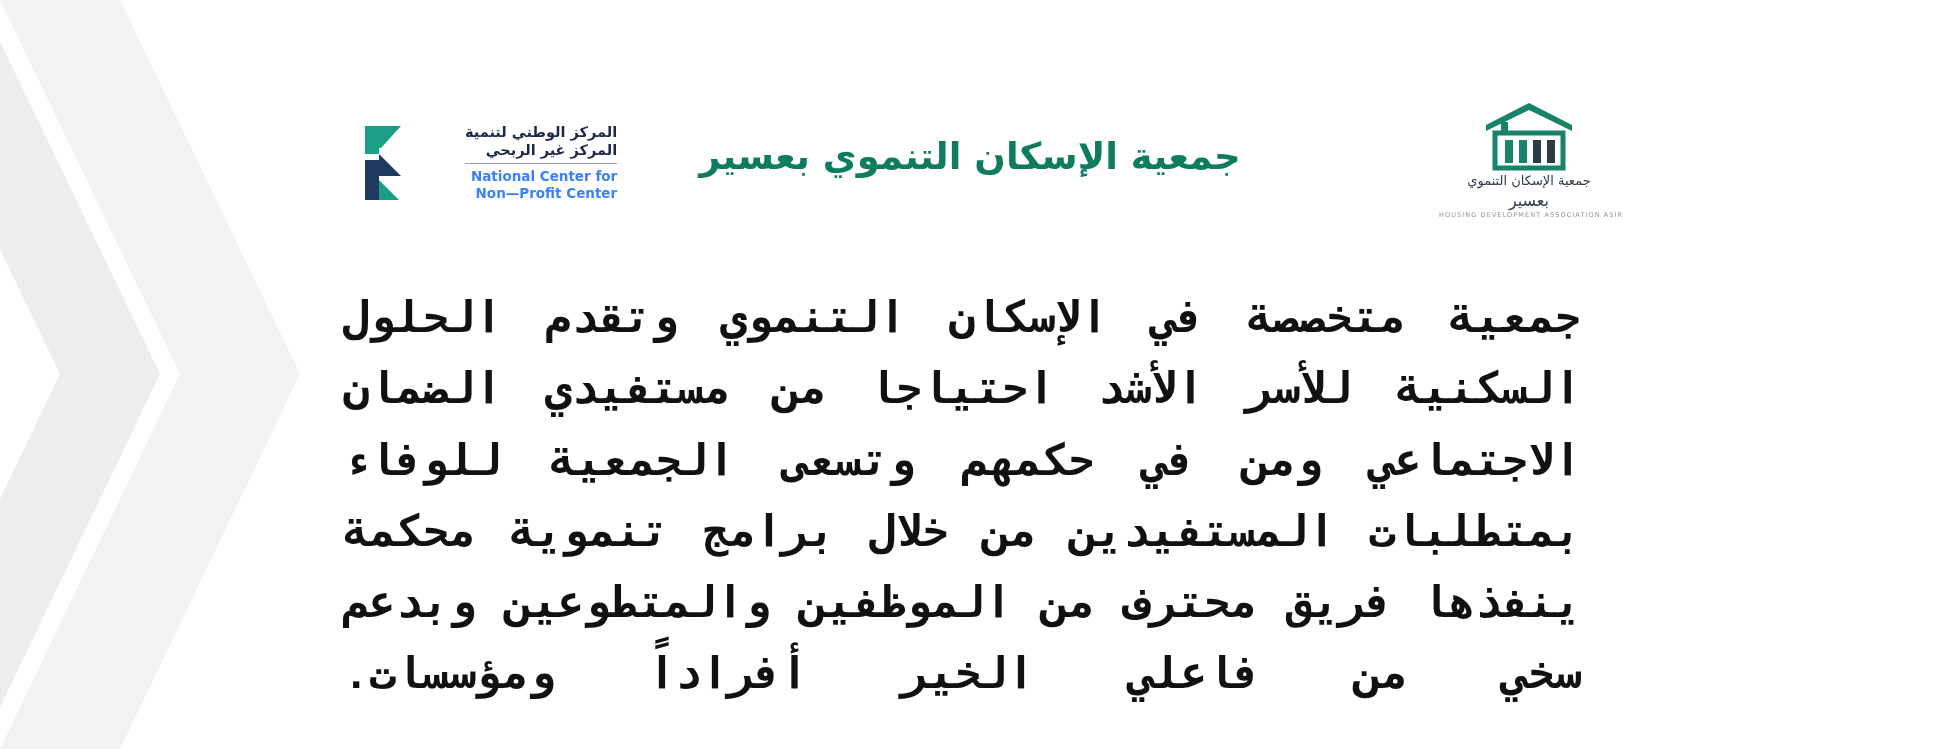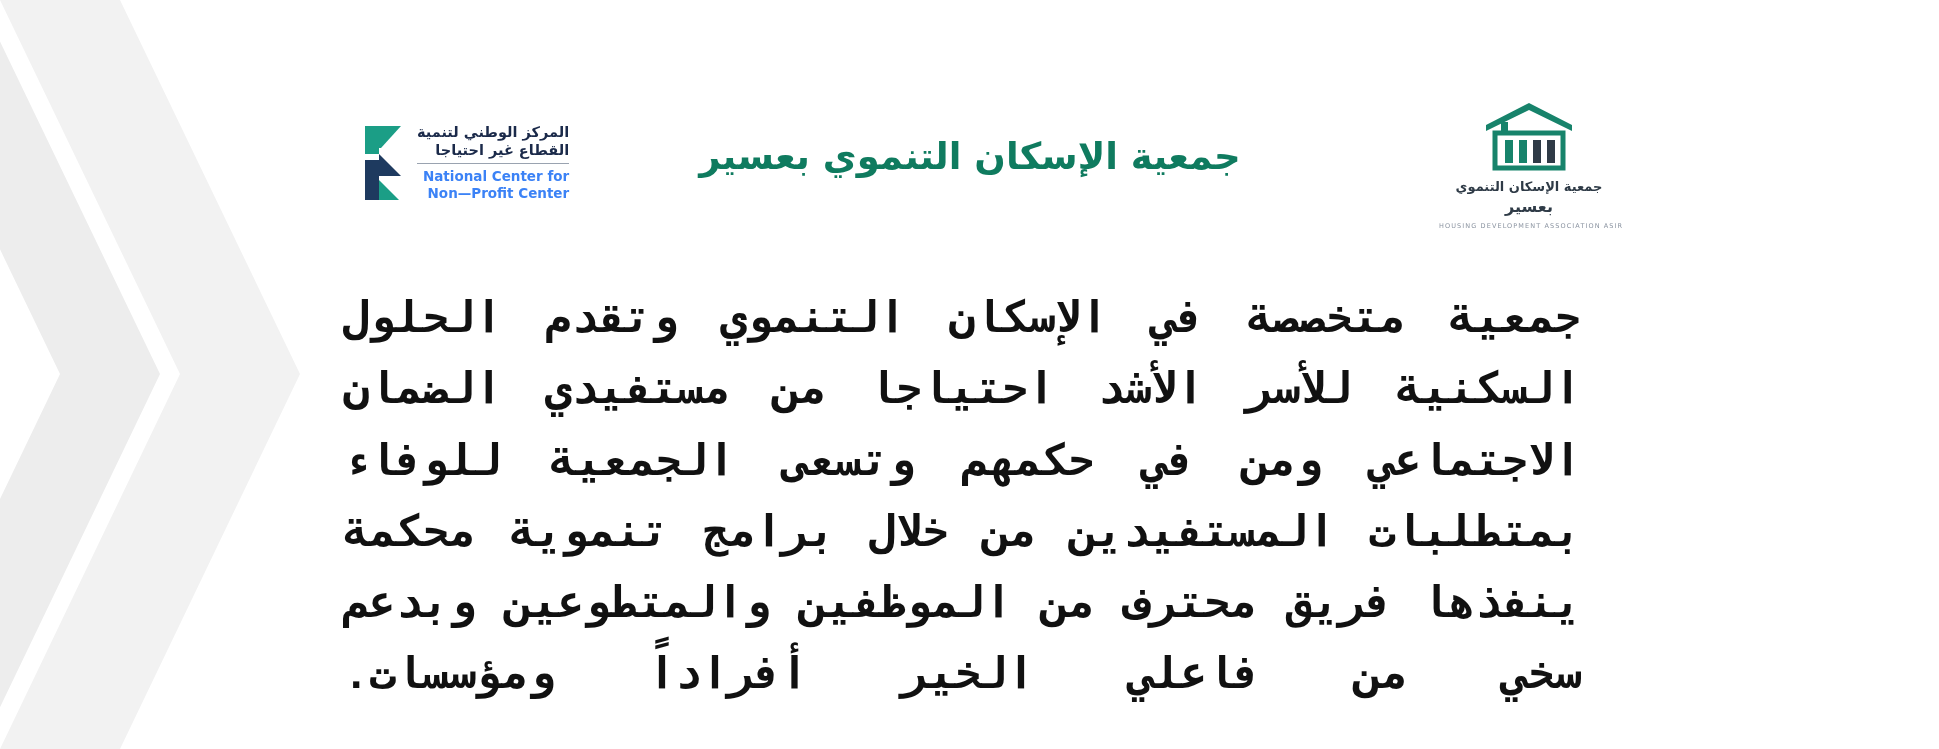--- a/index.html
+++ b/index.html
@@ -47,20 +47,21 @@
   }
   .ncnp-mark {
     width: 52px;
     height: 78px;
     flex: none;
   }
   .ncnp-text {
     text-align: right;
     line-height: 1.22;
     color: #1b2a4a;
+    margin-left: 48px;
   }
   .ncnp-ar {
     font-size: 14.5px;
     font-weight: 700;
     color: #1b2a4a;
     white-space: nowrap;
     direction: rtl;
   }
   .ncnp-rule {
     width: 100%;
@@ -107,30 +108,29 @@
     width: 180px;
     text-align: center;
   }
   .hdaa-mark {
     width: 96px;
     height: 72px;
     margin: 0 auto;
     display: block;
   }
   .hdaa-ar {
-    margin-top: 6px;
+    margin-top: 0;
     font-size: 13px;
-    font-weight: 700;
+    font-weight: 400;
     color: #2f3b47;
     direction: rtl;
     line-height: 1.35;
   }
   .hdaa-ar .l2 { font-size: 16px; }
   .hdaa-en {
-    margin-top: 5px;
     font-size: 6.5px;
     letter-spacing: 1.1px;
     color: #8a93a0;
     direction: ltr;
     white-space: nowrap;
   }
   
   .body-text {
     position: absolute;
     top: 285px;
@@ -161,21 +161,21 @@
     <div class="ncnp">
       <svg class="ncnp-mark" viewBox="0 0 52 78" xmlns="http://www.w3.org/2000/svg">
         <path d="M10 2 L24 2 L24 30 L10 30 Z" fill="#1b9e86"></path>
         <path d="M24 2 L46 2 L26 24 L24 24 Z" fill="#1b9e86"></path>
         <path d="M24 30 L46 52 L24 52 Z" fill="#1e3a5f"></path>
         <path d="M10 36 L24 36 L24 76 L10 76 Z" fill="#1e3a5f"></path>
         <path d="M24 56 L44 76 L24 76 Z" fill="#1b9e86"></path>
       </svg>
       <div class="ncnp-text">
         <div class="ncnp-ar">المركز الوطني لتنمية</div>
-        <div class="ncnp-ar">القطاع غير احتياجا</div>
+        <div class="ncnp-ar">المركز غير الربحي</div>
         <div class="ncnp-rule"></div>
         <div class="ncnp-en">National Center for</div>
         <div class="ncnp-en">Non—Profit Center</div>
       </div>
     </div>
 
     <div class="title-block">
       <div class="title-main">جمعية الإسكان التنموي بعسير</div>
     </div>
 

